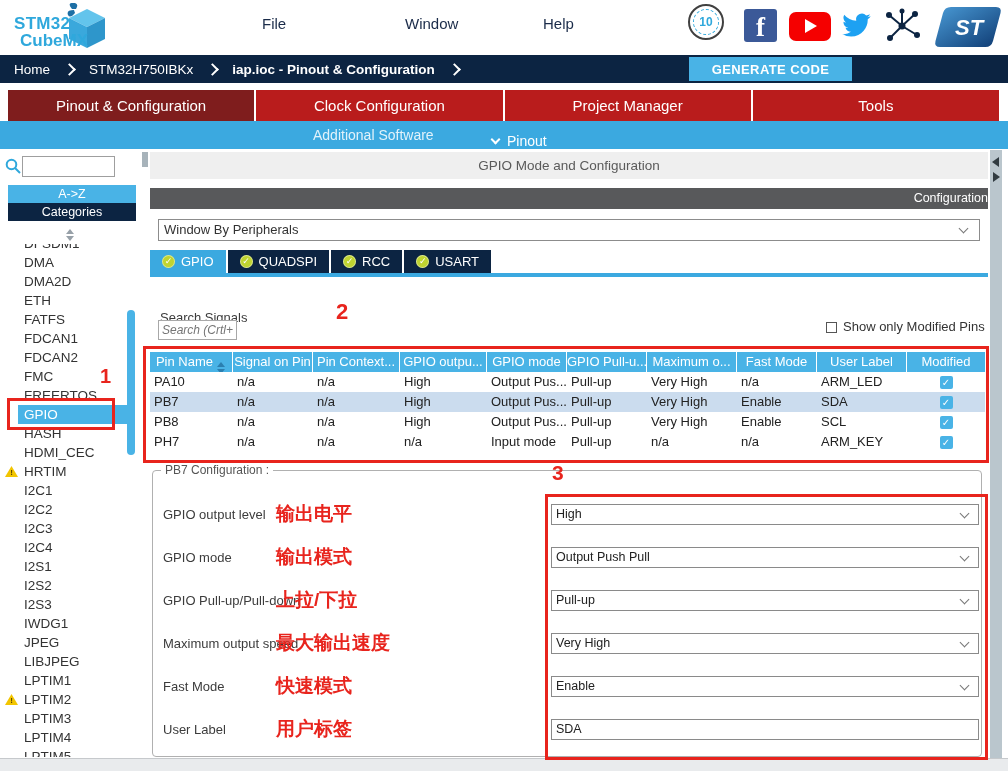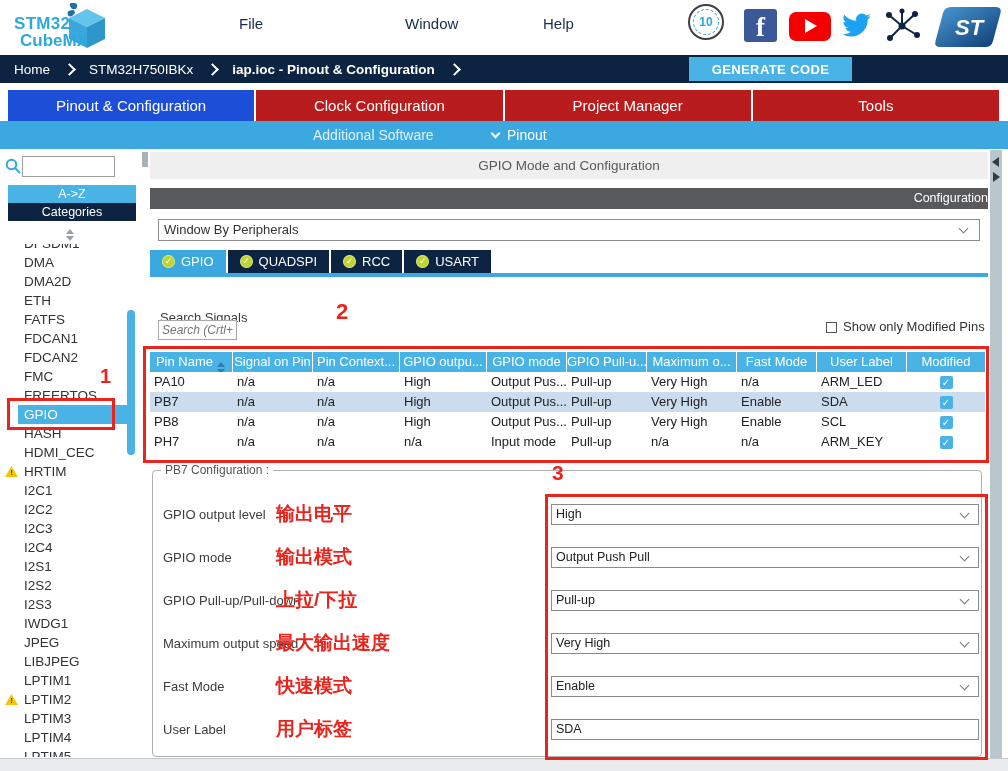--- a/index.html
+++ b/index.html
@@ -6,21 +6,21 @@
   body { background:#fff; font-family:"Liberation Sans", sans-serif; }
   #app { position:relative; width:1008px; height:771px; background:#fff; overflow:hidden; }
 
   
   .hdr { position:absolute; left:0; top:0; width:1008px; height:55px; background:#fff; }
   .logo { position:absolute; left:6px; top:2px; width:120px; height:52px; }
   .logo .l1 { position:absolute; left:8px; top:12px; font-size:17px; font-weight:bold; color:#2fa8dc; letter-spacing:.3px; }
   .logo .l2 { position:absolute; left:14px; top:29px; font-size:17px; font-weight:bold; color:#2fa8dc; }
   .logo svg { position:absolute; left:58px; top:1px; }
   .menu-item { position:absolute; top:15px; font-size:15px; color:#1a2b49; cursor:default; }
-  #m-file { left:239px;text-align:right; } #m-window { left:405px; } #m-help { left:543px; }
+  #m-file { left:262px;text-align:right; } #m-window { left:405px; } #m-help { left:543px; }
 
   .badge10 { position:absolute; left:688px; top:4px; width:36px; height:36px; border:2px solid #404040; border-radius:50%; }
   .badge10 .inner { position:absolute; left:3px; top:3px; width:26px; height:26px; border:1px dashed #2fa8dc; border-radius:50%;
                     font-size:12px; font-weight:bold; color:#2fa8dc; text-align:center; line-height:25px; }
   .fb { position:absolute; left:744px; top:9px; width:33px; height:33px; background:#3b5998; border-radius:3px; color:#fff;
         font-family:"Liberation Serif", serif; font-weight:bold; font-size:27px; text-align:center; line-height:36px; overflow:hidden; }
   .yt { position:absolute; left:789px; top:12px; width:42px; height:29px; background:#f50000; border-radius:7px; }
   .yt .play { position:absolute; left:16px; top:7px; width:0; height:0; border-left:12px solid #fff; border-top:7px solid transparent; border-bottom:7px solid transparent; }
   .tw { position:absolute; left:838px; top:10px; }
   .community { position:absolute; left:882px; top:8px; }
@@ -31,26 +31,26 @@
   #crumbs { position:absolute; left:14px; top:0; height:28px; display:flex; align-items:center; }
   .crumb { display:flex; align-items:center; }
   .crumb-label { color:#fff; font-size:13.5px; white-space:nowrap; }
   .bc-chev { width:9px; height:9px; border-top:2px solid #fff; border-right:2px solid #fff; transform:rotate(45deg); margin:0 15px; }
   .gen-btn { position:absolute; left:689px; top:2px; width:163px; height:24px; background:#49b3e6; color:#fff; border:none;
              font-family:"Liberation Sans", sans-serif; font-size:13px; font-weight:bold; letter-spacing:.4px; cursor:pointer; }
 
   
   #main-tabs { position:absolute; left:8px; top:90px; width:991px; height:31px; display:flex; gap:2px; }
   .mtab { flex:1; background:#b91c1c; color:#fff; font-size:15px; display:flex; align-items:center; justify-content:center; cursor:pointer; }
-  .mtab.active { background:#1d4ed8;align-items:center; }
+  .mtab.active { background:#7f1d1d;align-items:center; }
 
   
   .subbar { position:absolute; left:0; top:121px; width:1008px; height:28px; background:#3ba9e0; }
   .addsoft { position:absolute; left:313px; top:6px; font-size:14px; color:rgba(255,255,255,.85); cursor:pointer; }
-  .pinout-dd { position:absolute; left:492px; top:6px; display:flex; align-items:center; cursor:pointer;text-align:right; }
+  .pinout-dd { position:absolute; left:492px; top:12px; display:flex; align-items:center; cursor:pointer;text-align:right; }
   .chev-down-w { width:7px; height:7px; border-right:2px solid #fff; border-bottom:2px solid #fff; transform:rotate(45deg); margin-right:8px; margin-top:-3px; }
   .pinout-lbl { color:#fff; font-size:14px; }
 
   
   .side-search-ico { position:absolute; left:5px; top:158px; }
   .side-search { position:absolute; left:22px; top:156px; width:93px; height:21px; border:1px solid #9f9f9f; font-size:12px; padding:0 3px; }
   .az { position:absolute; left:8px; top:185px; width:128px; height:18px; background:#49b3e6; color:#fff; font-size:12.5px; text-align:center; line-height:18px; cursor:pointer; }
   .cats { position:absolute; left:8px; top:203px; width:128px; height:18px; background:#0c2442; color:#fff; font-size:12.5px; text-align:center; line-height:18px; cursor:pointer; }
   #side-list { position:absolute; left:0; top:234px; width:140px; height:523px; overflow:hidden; }
   .sb-item { position:relative; height:19px; line-height:19px; margin-left:18px; width:113px; font-size:13.5px; color:#333; padding-left:6px; cursor:pointer; white-space:nowrap; }

